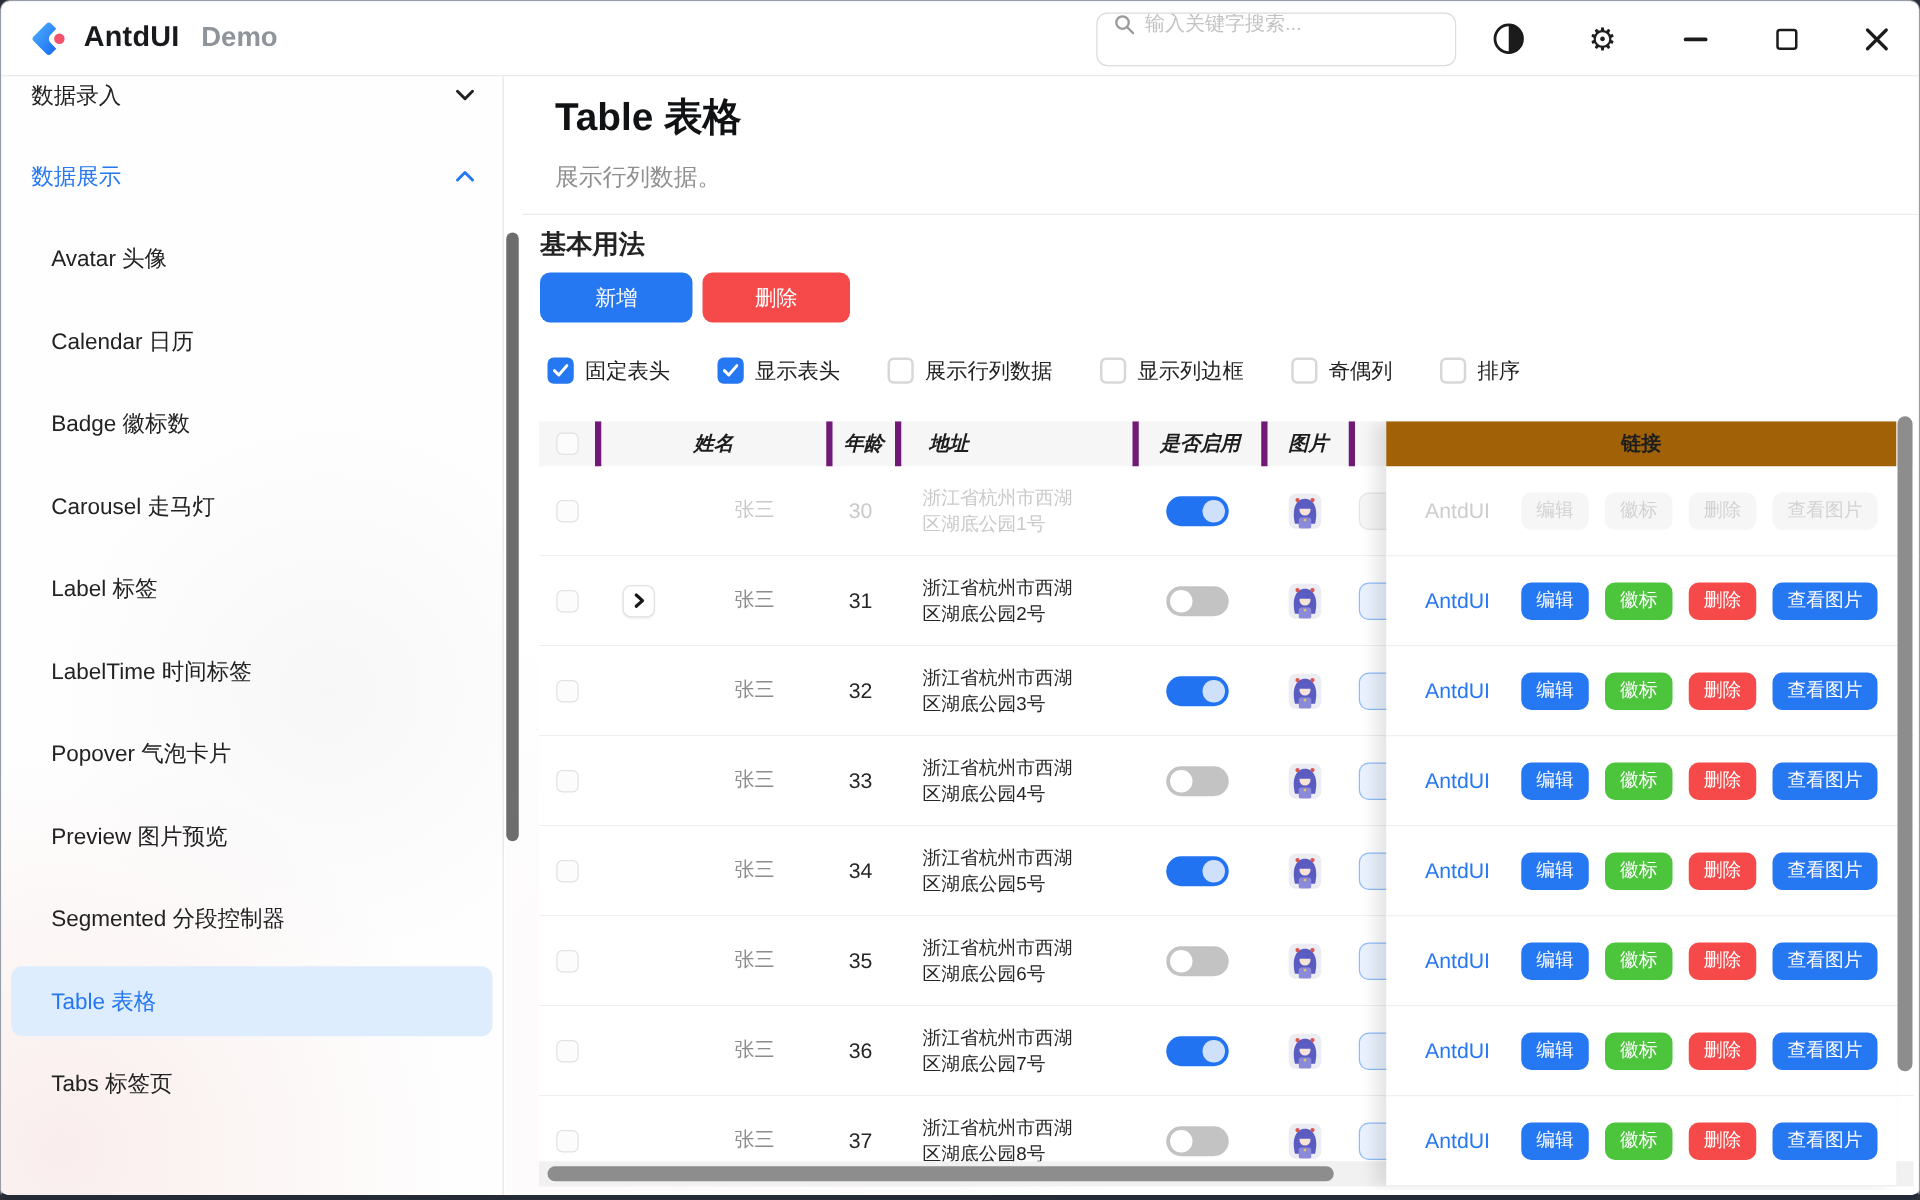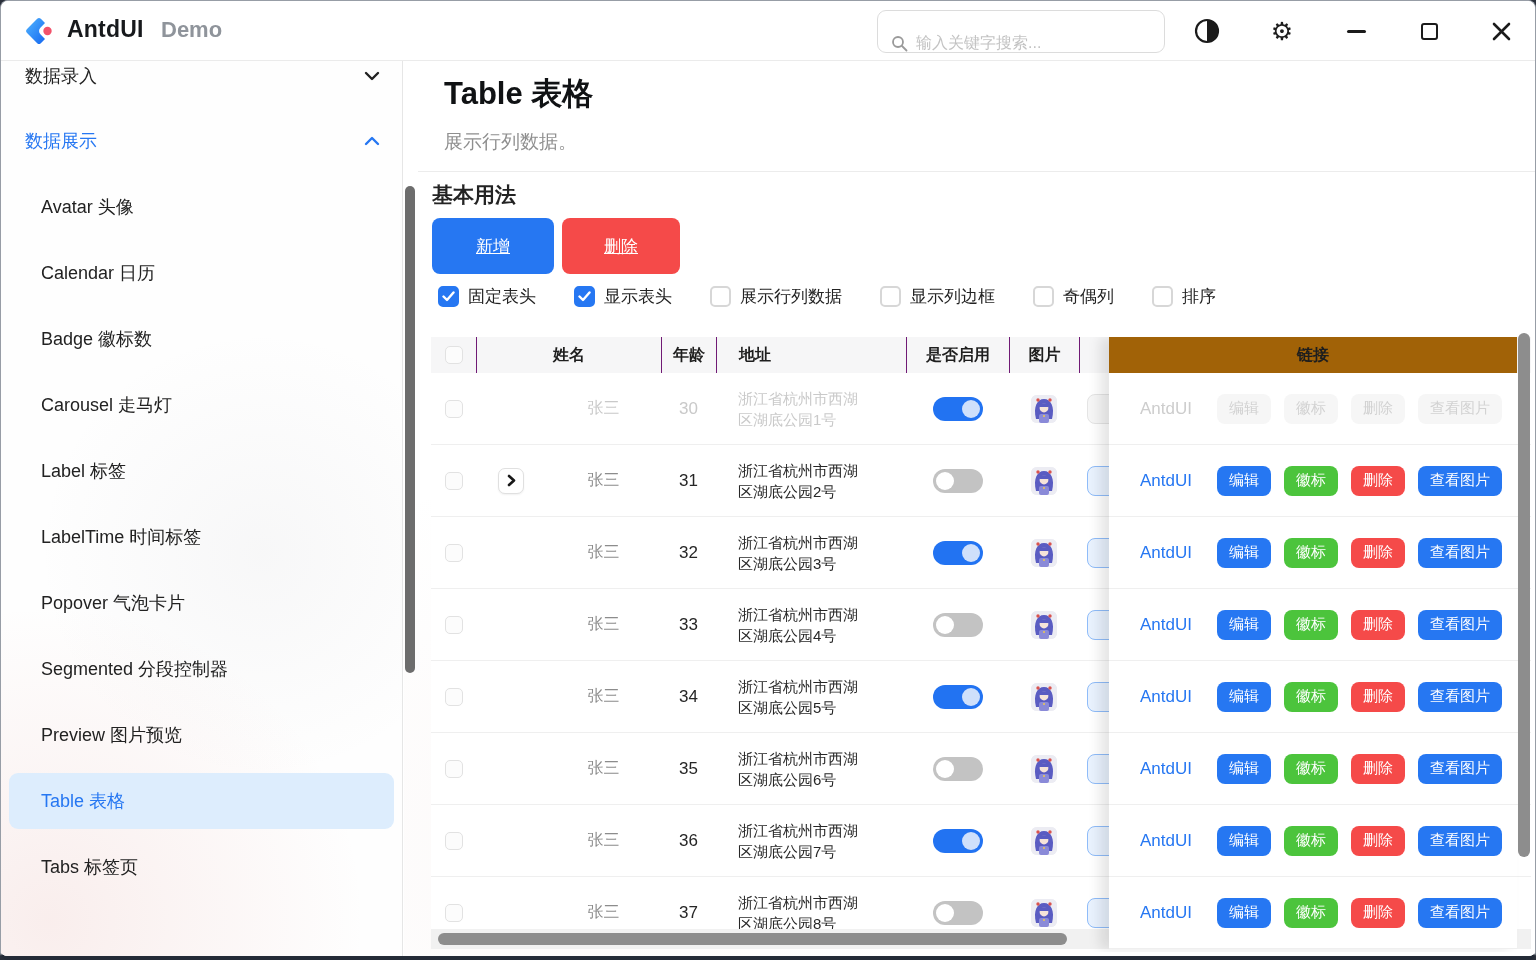--- a/index.html
+++ b/index.html
@@ -8,21 +8,21 @@
     position:relative; width:1536px; height:960px; background:#fff;
     border:1px solid #979da6; border-bottom:4px solid #242b37; border-radius:8px;
     overflow:hidden;
   }
 
   
   .titlebar { position:absolute; left:0; top:0; width:100%; height:60px; background:#fff; border-bottom:1px solid #ebebeb; z-index:20; }
   .logo { position:absolute; left:22px; top:14px; width:32px; height:32px; }
   .brand { position:absolute; left:66px; top:15px; font-size:23px; font-weight:700; color:#17191c; letter-spacing:0.2px; }
   .product { position:absolute; left:160px; top:16px; font-size:22px; font-weight:700; color:#8f949b; }
-  .searchbox { position:absolute; left:876px; top:9px; width:288px; height:43px; border:1px solid #dcdcdc; border-radius:9px; background:#fff; display:flex; align-items:flex-end; padding-left:13px; }
+  .searchbox { position:absolute; left:876px; top:9px; width:288px; height:43px; border:1px solid #dcdcdc; border-radius:9px; background:#fff; display:flex; align-items:flex-start; padding-left:13px; }
   .searchbox input { border:none; outline:none; flex:1; font-size:16px; color:#333; margin-left:8px; font-family:inherit; background:transparent; }
   .searchbox input::placeholder { color:#c3c3c3; }
   .tb-icon { position:absolute; top:0; width:44px; height:60px; display:flex; align-items:center; justify-content:center; cursor:pointer; }
   .glyph { font-family:"DejaVu Sans",sans-serif; font-size:25px; color:#1e1e1e; line-height:1; }
   .min-bar { width:19px; height:3px; background:#1b1b1b; border-radius:2px; }
   .max-box { width:17px; height:17px; border:2.6px solid #1b1b1b; border-radius:3px; }
 
   
   .sidebar { position:absolute; left:0; top:60px; width:402px; height:896px; background:#fefefe; border-right:1px solid #e6e6e6; overflow:hidden; }
   .sidebar::before { content:""; position:absolute; inset:0; pointer-events:none;
@@ -36,34 +36,34 @@
   .side-scroll-thumb { position:absolute; left:404px; top:185px; width:10px; height:487px; background:#6d6d6d; border-radius:5px; z-index:15; }
 
   
   .main { position:absolute; left:403px; top:60px; right:0; bottom:0; background:#fff; }
   .main::before { content:""; position:absolute; inset:0; pointer-events:none;
     background: radial-gradient(circle at 12% 88%, rgba(200,150,140,0.05), transparent 30%); }
   .page-title { position:absolute; left:40px; top:12px; font-size:31px; font-weight:700; color:#101214; }
   .page-subtitle { position:absolute; left:40px; top:68px; font-size:19px; color:#8f8f8f; }
   .divider { position:absolute; left:14px; right:0; top:110px; height:1px; background:#ececec; }
   .section-title { position:absolute; left:28px; top:120px; font-size:21px; font-weight:600; color:#232323; }
-  .btn { position:absolute; top:157px; height:56px; border:none; border-radius:8px; color:#fff; font-size:17px; font-family:inherit; cursor:pointer;text-decoration:underline; }
+  .btn { position:absolute; top:157px; height:40px; border:none; border-radius:8px; color:#fff; font-size:17px; font-family:inherit; cursor:pointer; }
   .btn-add { left:28px; width:122px; background:#2677f2; }
   .btn-del { left:158px; width:118px; background:#f54a49; }
   .options { position:absolute; left:34px; top:224px; display:flex; column-gap:38px; align-items:center; }
   .opt { display:flex; align-items:center; gap:9px; cursor:pointer; }
   .cb { width:21px; height:21px; border:2px solid #d7d7d7; border-radius:5px; background:#fff; display:flex; align-items:center; justify-content:center; }
   .cb.on { background:#2677f2; border-color:#2677f2; }
   .opt-label { font-size:17px; color:#232323; }
 
   
   .table { position:absolute; left:27px; top:276px; width:1100px; height:615px; overflow:hidden; }
   .thead { position:relative; display:flex; height:36px; background:#f6f6f7; align-items:center; z-index:1; }
   .hc { height:100%; display:flex; align-items:center; justify-content:center; font-size:16px; font-weight:600; color:#1e1e1e; }
-  .hc + .hc { border-left:1px solid #701a75; }
+  .hc + .hc { border-left:5px solid #701a75;font-style:italic; }
   .hc-sel{width:45px;} .hc-name{width:185px;} .hc-age{width:55px;} .hc-addr{width:190px; justify-content:flex-start; padding-left:22px;}
   .hc-en{width:103px;} .hc-img{width:70px;} .hc-sliver{width:30px;}
   .rcb { width:18px; height:18px; border:1.5px solid #e2e2e2; border-radius:5px; background:#fcfcfc; display:inline-block; }
   .rows { position:relative; z-index:0; }
   .trow { display:flex; height:72px; border-bottom:1px solid #efefef; background:#fff; align-items:center; }
   .c { display:flex; align-items:center; justify-content:center; height:100%; }
   .c-sel{width:45px;} .c-exp{width:70px;} .c-name{width:115px; font-size:16px; color:#8c8c8c;}
   .c-age{width:55px; font-size:17px; color:#262626;}
   .c-addr{width:190px; justify-content:flex-start; padding-left:22px;}
   .addr { width:126px; font-size:15px; line-height:21px; color:#262626; word-break:break-all; }
@@ -157,22 +157,22 @@
         </svg>
     </div>
     <div class="side-items" id="side-items">
         <div class="side-item">Avatar 头像</div>
         <div class="side-item">Calendar 日历</div>
         <div class="side-item">Badge 徽标数</div>
         <div class="side-item">Carousel 走马灯</div>
         <div class="side-item">Label 标签</div>
         <div class="side-item">LabelTime 时间标签</div>
         <div class="side-item">Popover 气泡卡片</div>
+        <div class="side-item">Preview 图片预览</div>
         <div class="side-item">Segmented 分段控制器</div>
-        <div class="side-item">Preview 图片预览</div>
         <div class="side-item selected">Table 表格</div>
         <div class="side-item">Tabs 标签页</div>
       </div>
   </div>
   <div class="side-scroll-thumb"></div>
 
   <div class="main">
     <div class="page-title">Table 表格</div>
     <div class="page-subtitle">展示行列数据。</div>
     <div class="divider"></div>

